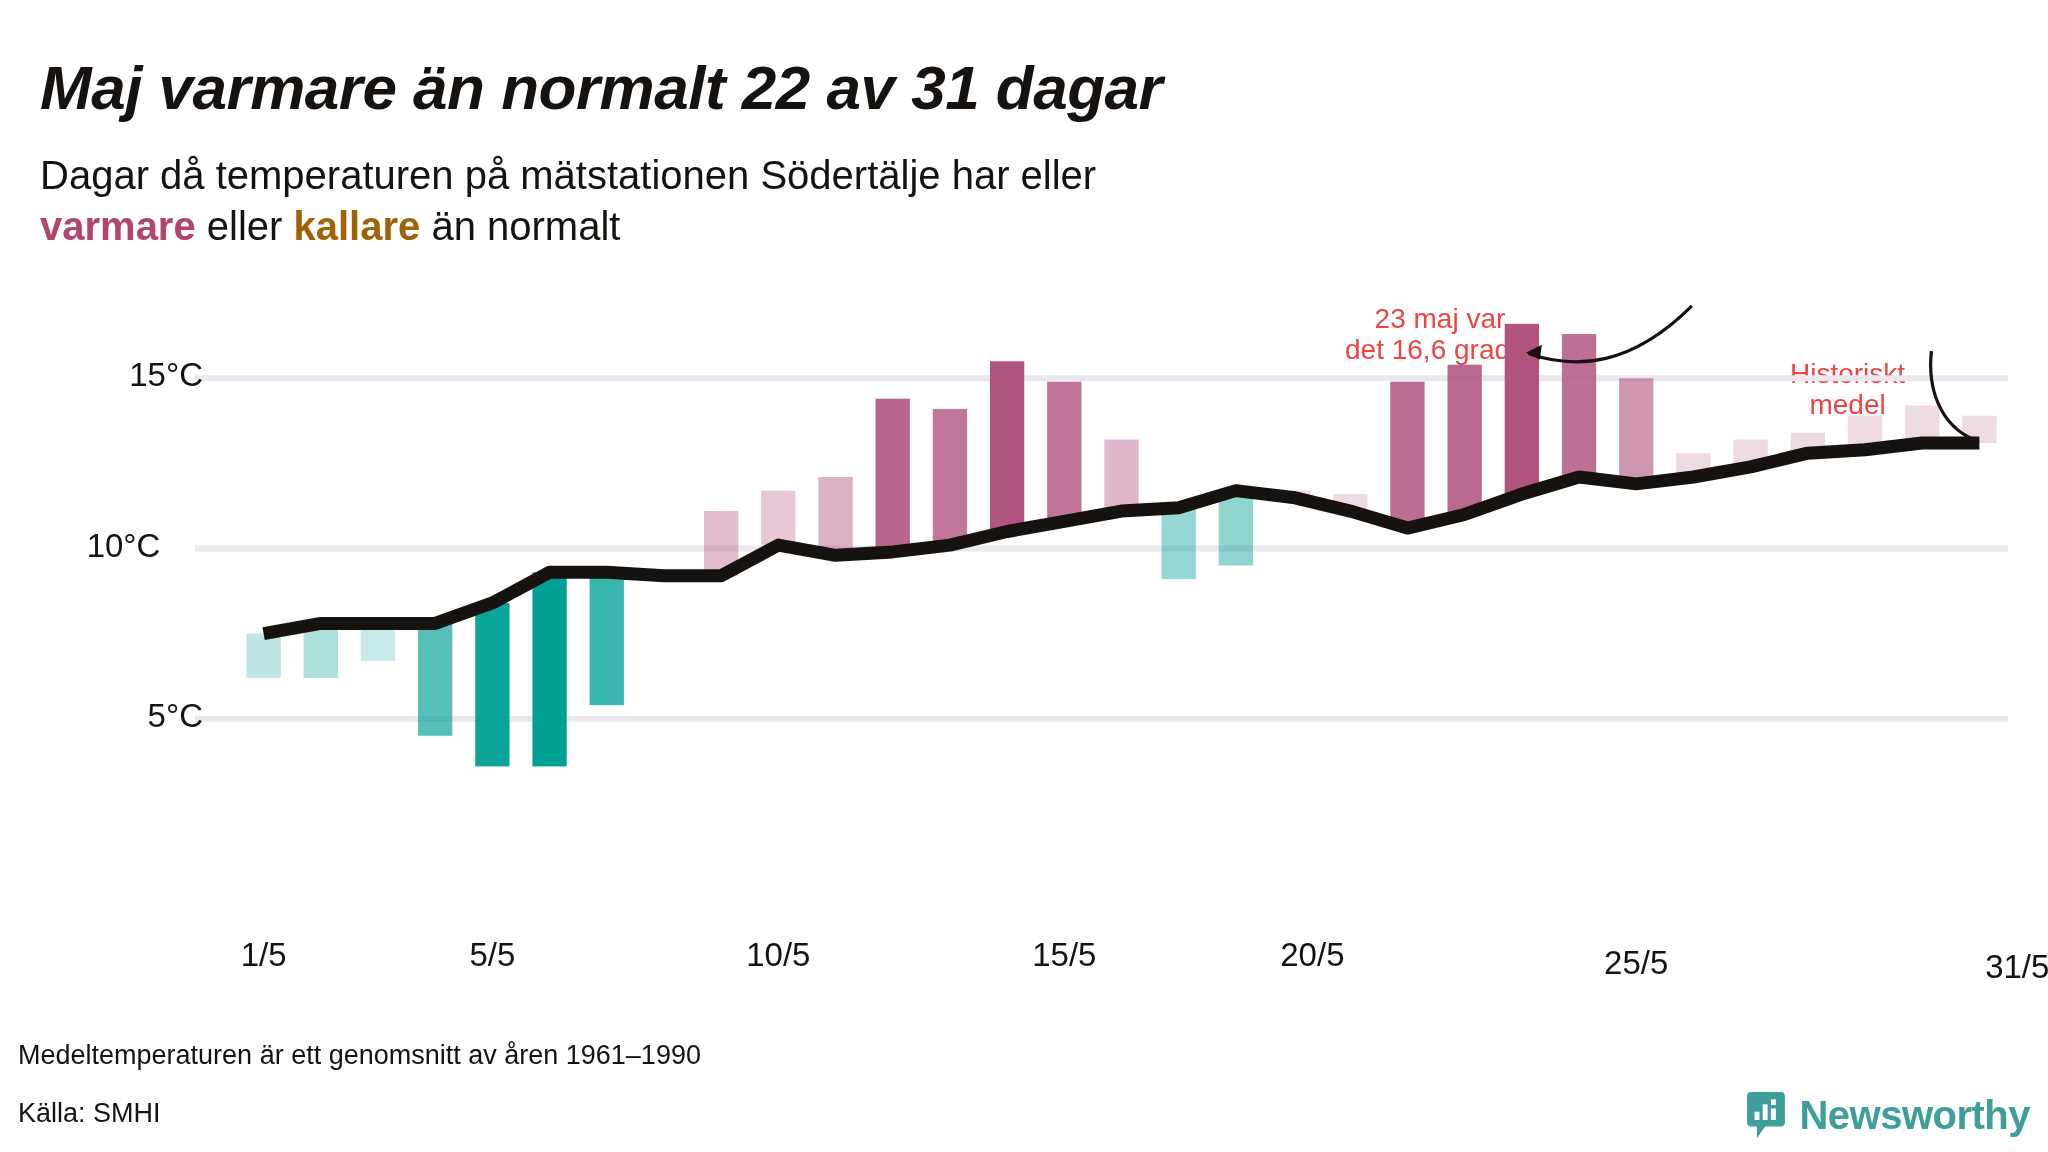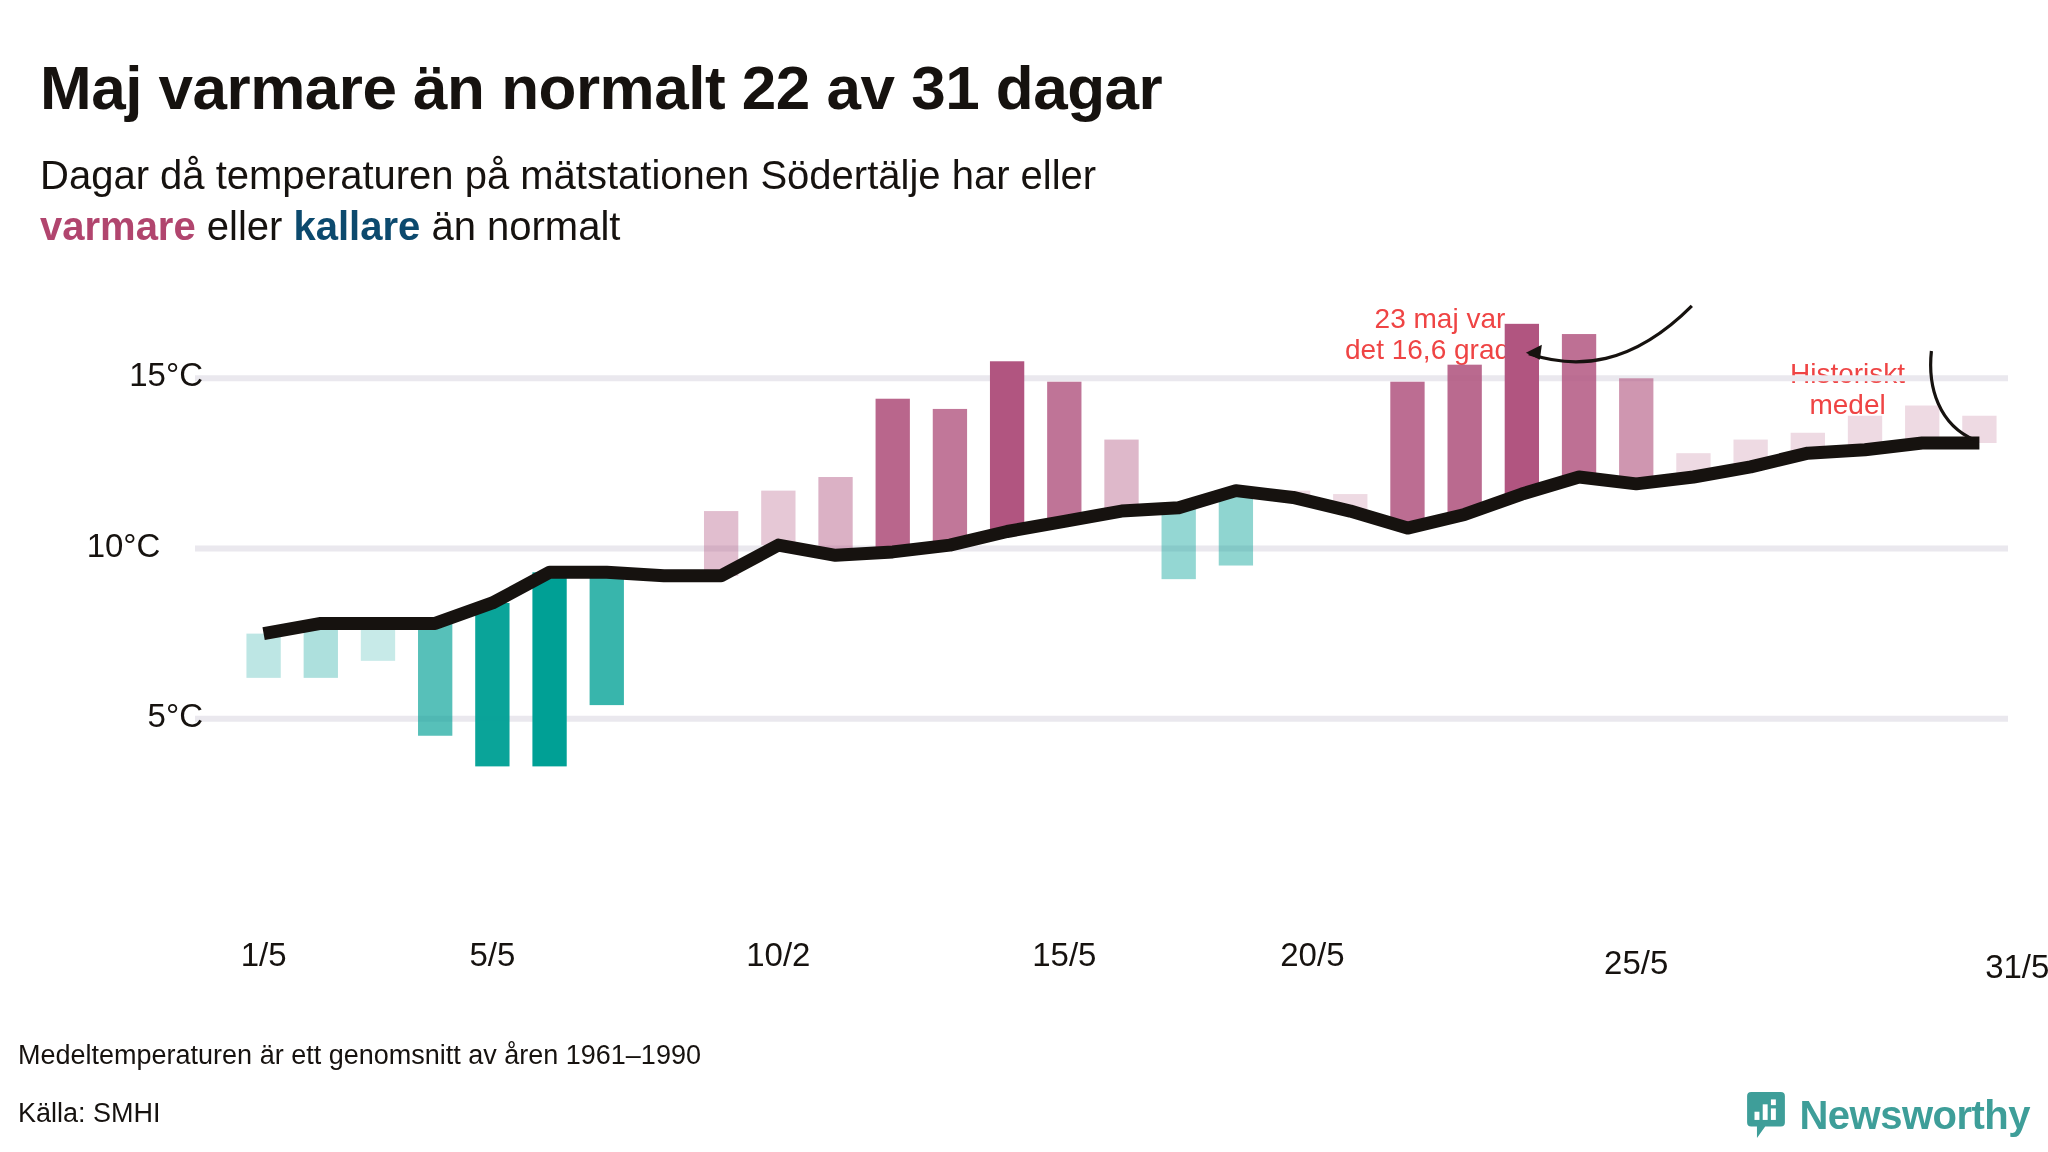--- a/index.html
+++ b/index.html
@@ -8,28 +8,29 @@
     background:#ffffff;
     font-family:"Liberation Sans","DejaVu Sans",sans-serif;
     color:#16120f;
     overflow:hidden;
     position:relative;
   }
   #title{
     position:absolute;left:40px;top:10px;
     font-size:62px;font-weight:bold;letter-spacing:-0.5px;
     white-space:nowrap;
+    font-style:italic;
   }
   #subtitle{
     position:absolute;left:40px;top:150px;
     font-size:40px;line-height:1.28;font-weight:normal;
     white-space:nowrap;
   }
   #subtitle .warm{color:#B1456E;font-weight:bold;}
-  #subtitle .cold{color:#0c4a6e;font-weight:bold;}
+  #subtitle .cold{color:#a16207;font-weight:bold;}
   #chart{
     position:absolute;left:0;top:300px;width:2048px;height:640px;
   }
   #footnote{
     position:absolute;left:18px;top:1040px;font-size:27px;color:#16120f;
   }
   #source{
     position:absolute;left:18px;top:1098px;font-size:27px;color:#16120f;
   }
   #logo{
@@ -122,17 +123,17 @@
     <rect x="29" y="9" width="6" height="7" fill="#ffffff"></rect>
   </svg>
   <span class="word">Newsworthy</span>
 </div>
 
 <div class="axis-label" style="left: 28px; top: 696.723px; width: 175px; text-align: right;">5°C</div>
 <div class="axis-label" style="left: 36px; top: 526.511px; width: 175px; text-align: center;">10°C</div>
 <div class="axis-label" style="left: 28px; top: 356.298px; width: 175px; text-align: right;">15°C</div>
 <div class="axis-label" style="left: 193.597px; top: 936px; width: 140px; text-align: center;">1/5</div>
 <div class="axis-label" style="left: 422.371px; top: 936px; width: 140px; text-align: center;">5/5</div>
-<div class="axis-label" style="left: 708.339px; top: 936px; width: 140px; text-align: center;">10/2</div>
+<div class="axis-label" style="left: 708.339px; top: 936px; width: 140px; text-align: center;">10/5</div>
 <div class="axis-label" style="left: 994.306px; top: 936px; width: 140px; text-align: center;">15/5</div>
 <div class="axis-label" style="left: 1280.27px; top: 936px; width: 140px; ">20/5</div>
 <div class="axis-label" style="left: 1566.24px; top: 936px; width: 140px; text-align: center; margin-top: 8px;">25/5</div>
 <div class="axis-label" style="left: 1909.4px; top: 948px; width: 140px; text-align: right;">31/5</div>
 
 </body></html>

